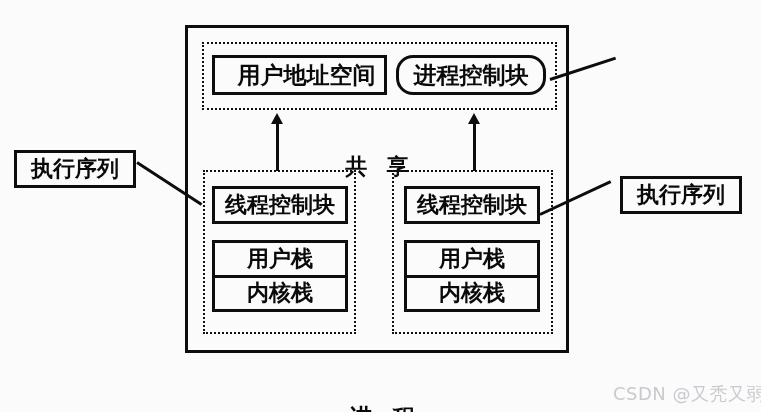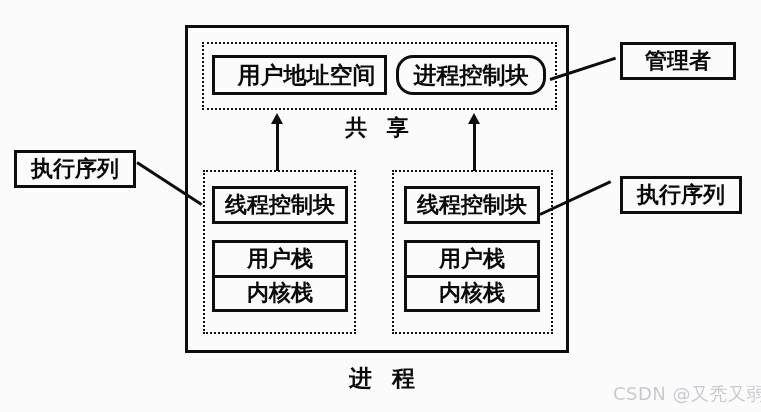--- a/index.html
+++ b/index.html
@@ -44,20 +44,21 @@
     white-space: nowrap;
     line-height: 1;
   }
   .lbl-24 { font-size: 23px; letter-spacing: 0px; }
   .lbl-22 { font-size: 22px; }
 
   .plain-text {
     display: flex;
     align-items: center;
     justify-content: center;
+    margin-top: 39px;
   }
 
   
   .stack-box {
     border: 3px solid #0d0d0d;
     background: #fbfbfb;
     display: flex;
     flex-direction: column;
   }
   .stack-row {
@@ -156,23 +157,20 @@
     <div class="stack-row top">
       <span class="cjk lbl-22">用户栈</span>
     </div>
     <div class="stack-row">
       <span class="cjk lbl-22">内核栈</span>
     </div>
   </div>
 
   <div class="abs leader" style="left:550px; top:78px; width:69px; transform: rotate(-18deg);"></div>
 
-  <div class="abs solid-box" style="left:620px; top:42px; width:116px; height:38px;">
-    <span class="cjk lbl-22">管理者</span>
-  </div>
 
   <div class="abs leader" style="left:137px; top:161px; width:77px; transform: rotate(33deg);"></div>
 
   <div class="abs solid-box" style="left:14px; top:150px; width:122px; height:38px;">
     <span class="cjk lbl-22">执行序列</span>
   </div>
 
   <div class="abs leader" style="left:540px; top:213px; width:78px; transform: rotate(-25deg);"></div>
 
   <div class="abs solid-box" style="left:620px; top:176px; width:122px; height:38px;">

